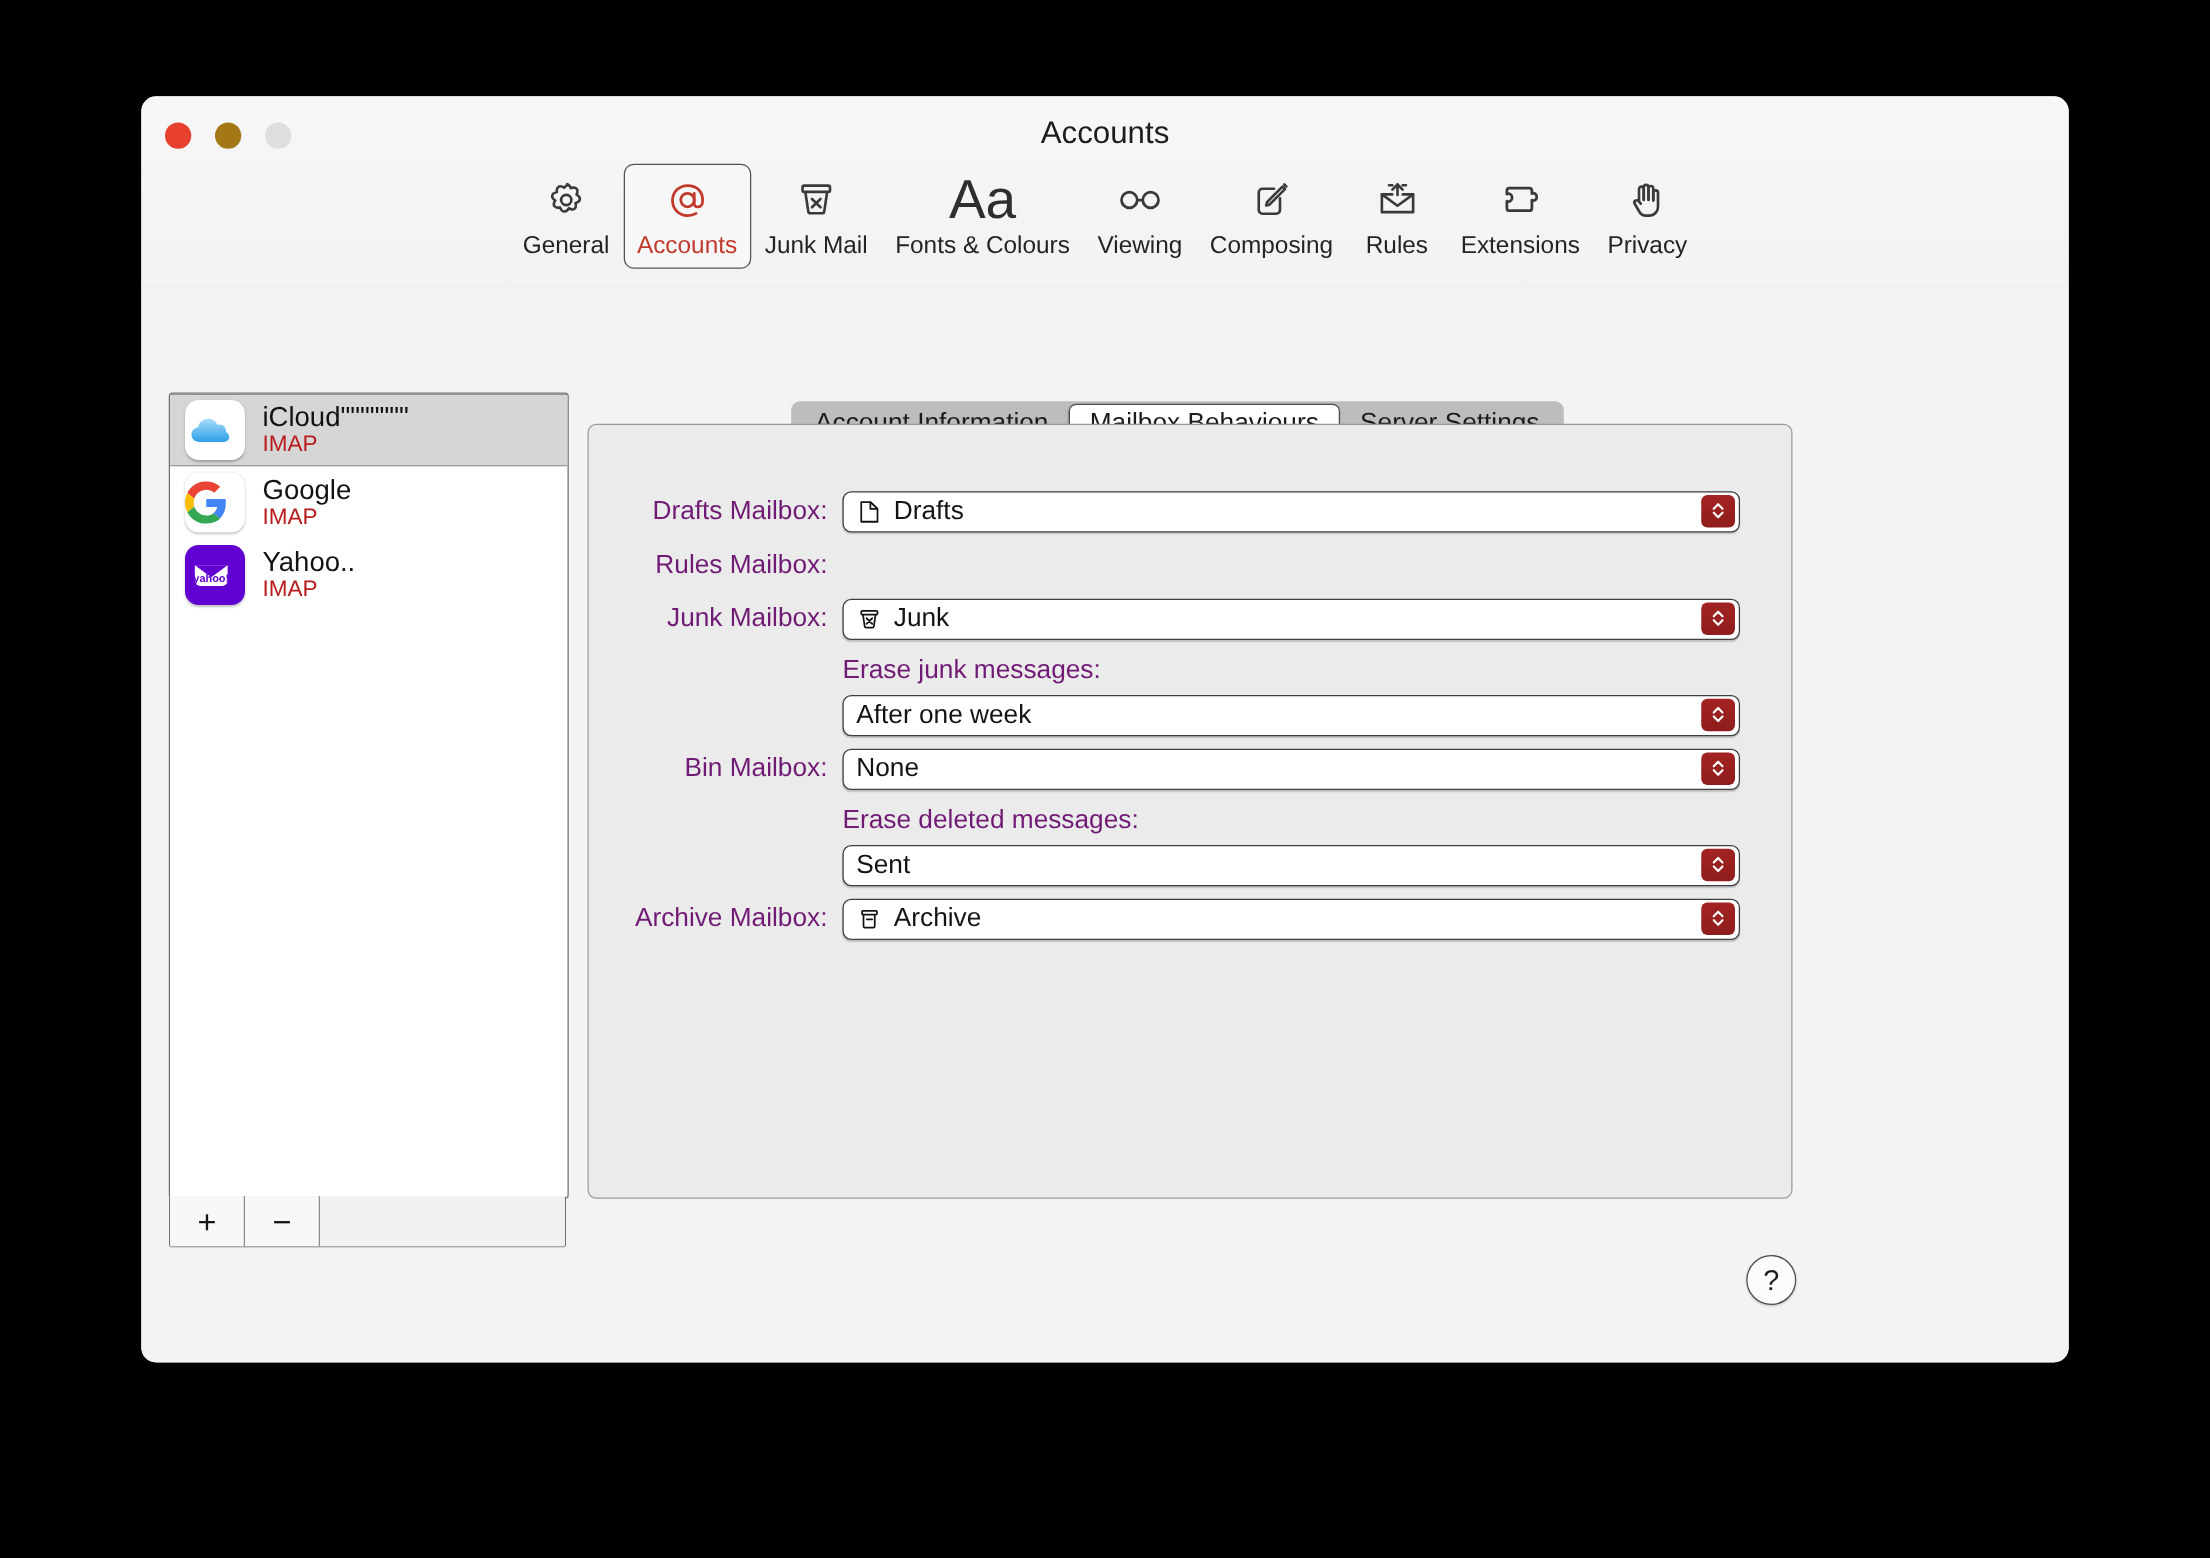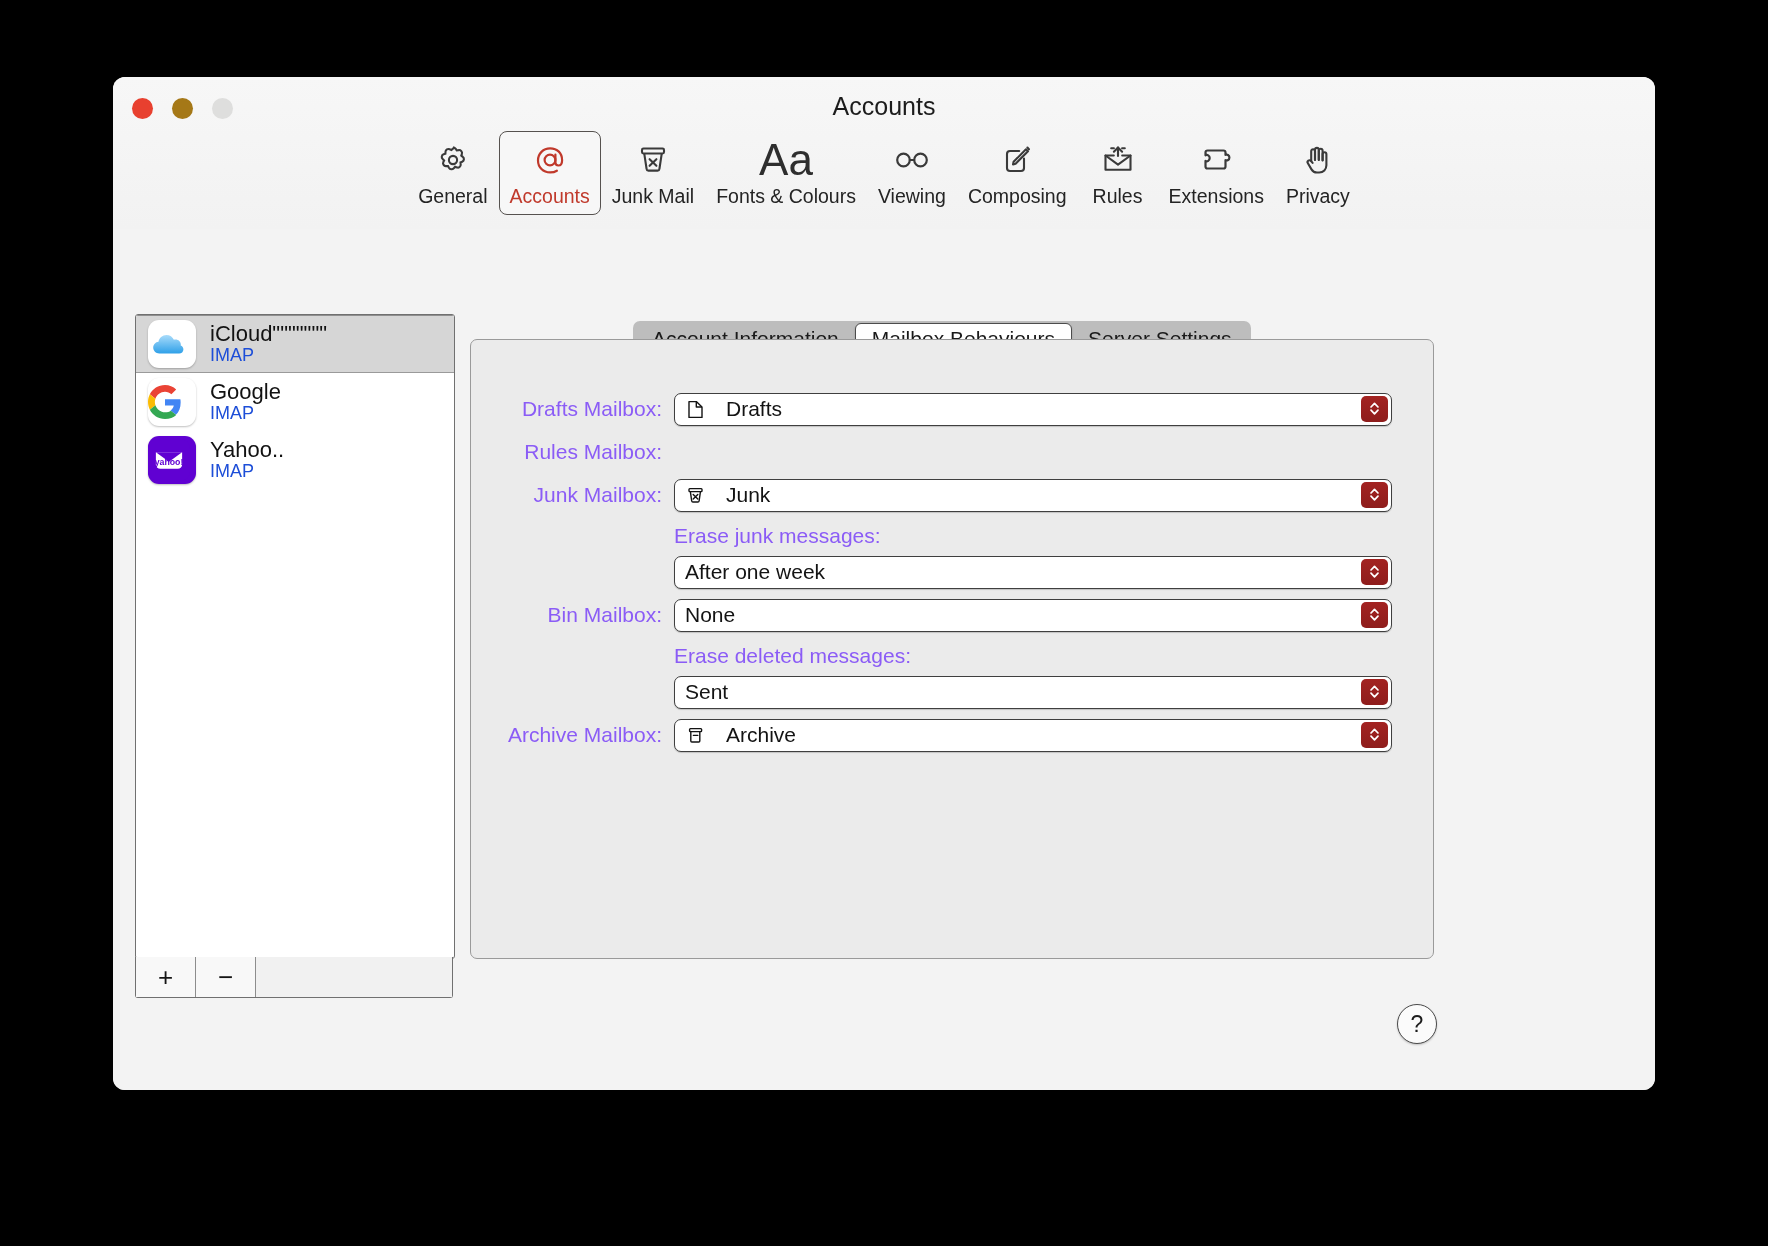--- a/index.html
+++ b/index.html
@@ -124,21 +124,21 @@
     border-radius: 11px;
     background: #ffffff;
     box-shadow: 0 1px 2px rgba(0,0,0,0.25);
     display: flex; align-items: center; 
     flex: 0 0 auto;
     overflow: hidden;
   }
   .acct-icon.yahoo { background: #6001d2; }
   .acct-text { display: flex; flex-direction: column; justify-content: center; line-height: 1.08; }
   .acct-name { font-size: 22px; color: #121212; }
-  .acct-type { font-size: 18px; color: #1d4ed8; }
+  .acct-type { font-size: 18px; color: #b91c1c; }
 
   .sidebar-footer {
     position: absolute;
     left: 22px; top: 728px;
     width: 318px; height: 41px;
     box-sizing: border-box;
     border: 1px solid #707070;
     border-top: none;
     background: #f6f6f6;
     display: flex;
@@ -201,42 +201,42 @@
     display: flex;
     align-items: center;
     margin-bottom: 9px;
     height: 34px;
   }
   .row-label {
     width: 203px;
     text-align: right;
     padding-right: 12px;
     font-size: 21px;
-    color: #8b5cf6;
+    color: #701a75;
     box-sizing: border-box;
     white-space: nowrap;
   }
   .row-label.sub {
     width: auto;
     text-align: left;
     margin-left: 203px;
     padding-right: 0;
   }
   .popup {
     position: relative;
     width: 718px;
     height: 33px;
     background: #ffffff;
     border: 1.6px solid #3f3f3f;
     border-radius: 7px;
     box-sizing: border-box;
     display: flex;
     align-items: center;
     padding-left: 10px;
-    gap: 20px;
+    gap: 9px;
     box-shadow: 0 1px 1px rgba(0,0,0,0.18);
     cursor: default;
   }
   .popup-text { font-size: 21px; color: #131313; white-space: nowrap; }
   .stepper {
     position: absolute;
     right: 3px; top: 2.4px;
     width: 27px; height: 26px;
     border-radius: 5px;
     background: linear-gradient(#a32321, #8e1d1c);

